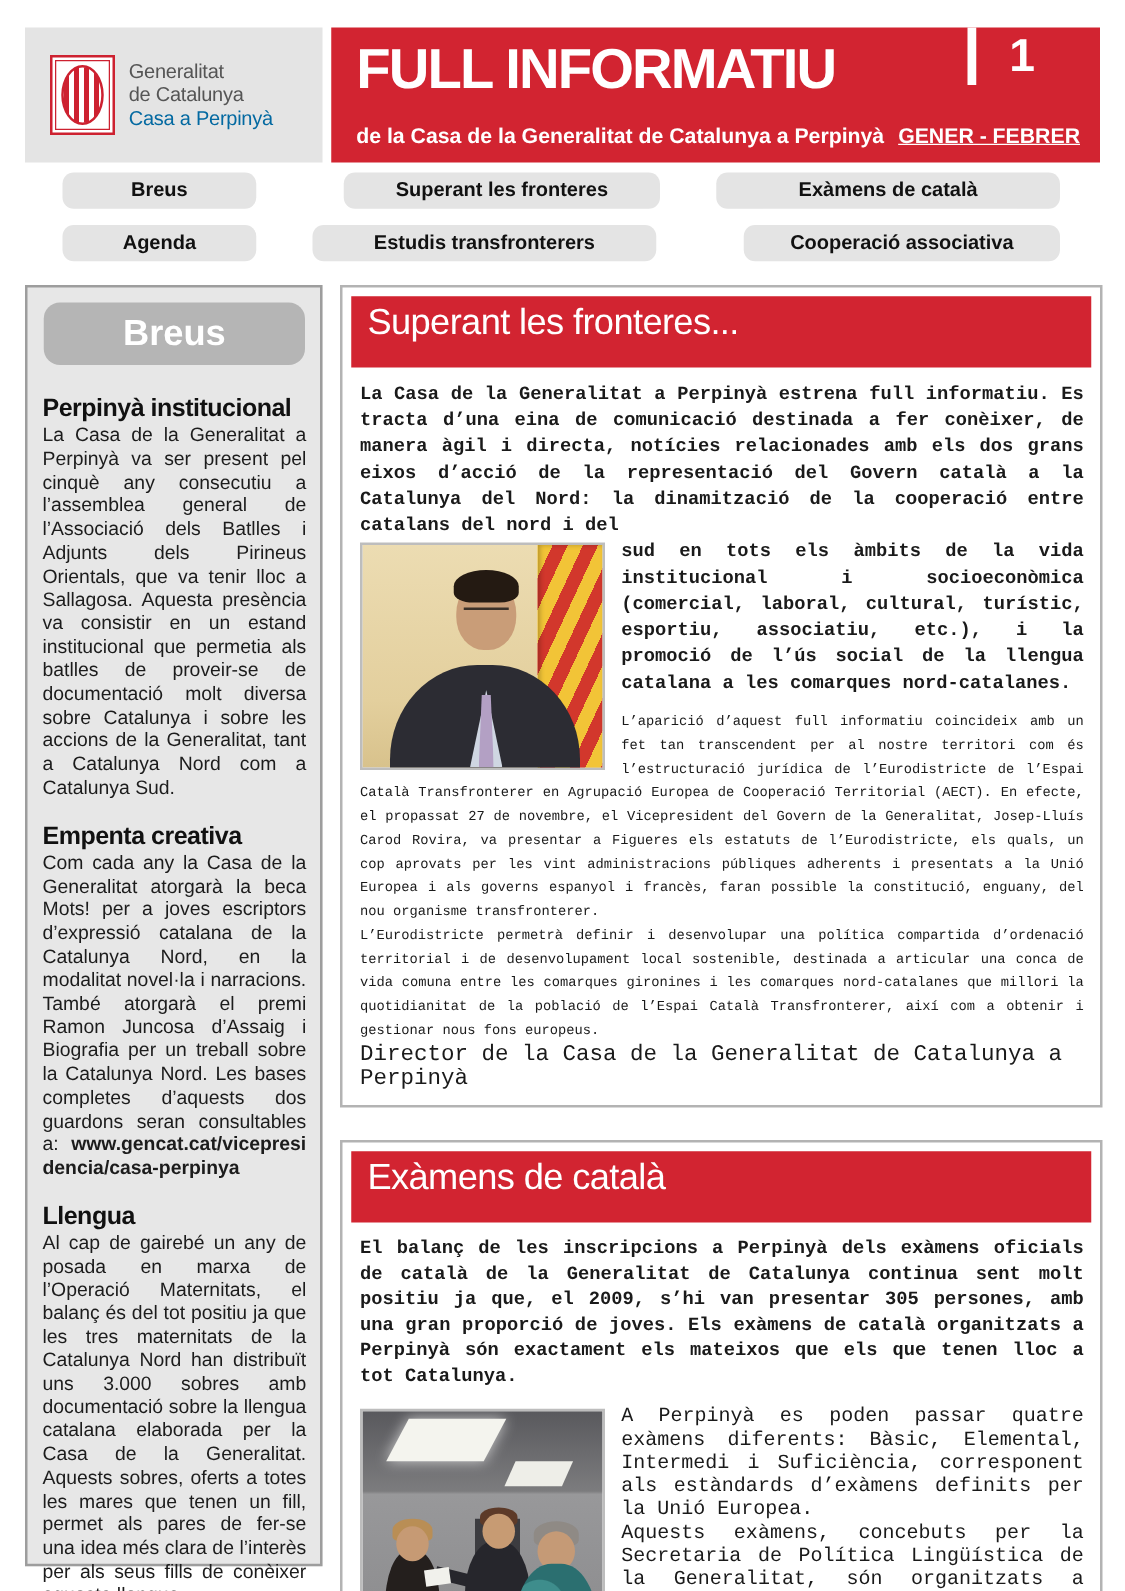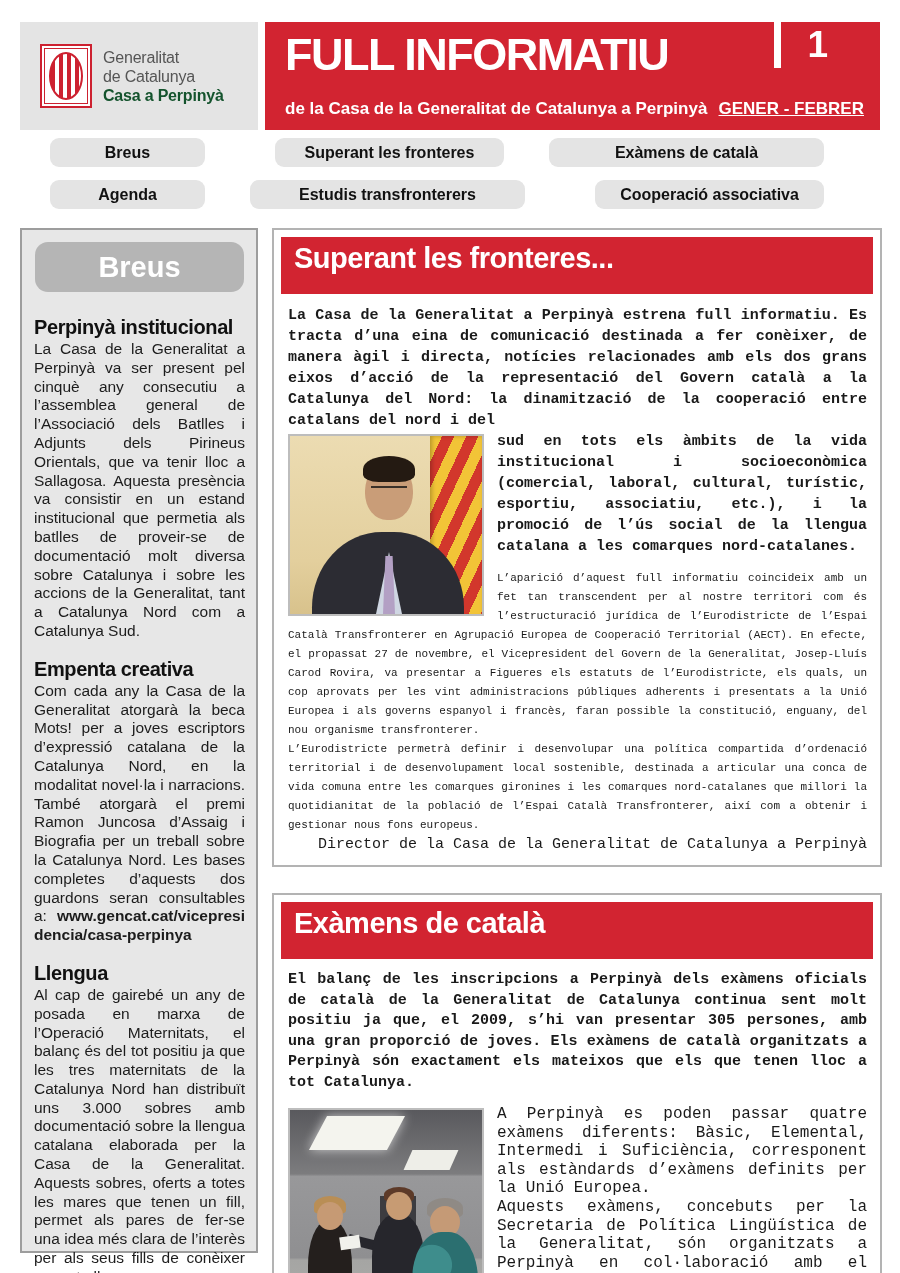--- a/index.html
+++ b/index.html
@@ -18,42 +18,42 @@
     display:flex; align-items:center; padding-left:20px; gap:11px; flex-shrink:0;
   }
   .seal { width:52px; height:64px; border:2px solid #cd2130; position:relative; background:#fff; flex-shrink:0; }
   .seal::before { content:""; position:absolute; inset:2px; border:1px solid #cd2130; }
   .seal-oval {
     position:absolute; left:50%; top:50%; transform:translate(-50%,-50%);
     width:34px; height:48px; border-radius:50%; border:2px solid #cd2130;
     background:repeating-linear-gradient(90deg,#cd2130 0 4px,#ffffff 4px 8px);
   }
   .logo-text { font-size:16px; line-height:19px; color:#555; letter-spacing:-0.2px; }
-  .logo-text .l3 { color:#14532d; font-weight:bold; }
+  .logo-text .l3 { color:#0369a1; font-weight:normal; }
   .red-banner {
     margin-left:7px; flex:1; background:#d22431; color:#fff; position:relative; height:108px;
   }
   .masthead-title {
     position:absolute; left:20px; top:7px; font-size:45px; font-weight:bold; letter-spacing:-1.5px;
   }
   .issue-divider { position:absolute; right:99px; top:0; width:7px; height:46px; background:#fff; }
   .issue-number { position:absolute; right:52px; top:2px; font-size:37px; font-weight:bold; }
   .masthead-subtitle { position:absolute; left:20px; bottom:11px; font-size:17px; font-weight:bold; }
   .masthead-period { position:absolute; right:16px; bottom:11px; font-size:17px; font-weight:bold;text-decoration:underline; }
 
   
   .nav { position:absolute; left:20px; top:138px; width:860px; }
   .nav-row { display:flex; margin-bottom:13px; }
   .nav-btn {
     background:#e4e4e4; border-radius:9px; height:29px;
     display:flex; align-items:center; justify-content:center;
     font-weight:bold; font-size:16px; color:#111; cursor:pointer;
   }
   .nb1 { width:155px; margin-left:30px; }
-  .nb2 { width:229px; margin-left:70px; }
+  .nb2 { width:253px; margin-left:70px; }
   .nb3 { width:275px; margin-left:45px; }
 
   
   .main { position:absolute; left:20px; top:228px; width:860px; }
 
   .sidebar {
     position:absolute; left:0; top:0; width:238px; height:1025px;
     background:#e7e7e7; border:2px solid #9d9d9d; padding:10px 11px 10px 12px;
   }
   .breus-pill {
@@ -63,30 +63,30 @@
   }
   .side-section { margin-bottom:17px; }
   .side-section h3 { font-size:20px; line-height:22px; letter-spacing:-0.4px; margin-bottom:2px; color:#111; }
   .side-text { font-size:15.5px; line-height:18.8px; text-align:justify; hyphens:auto; color:#1c1c1c; }
   .side-link { font-weight:bold; word-break:break-all; }
 
   .articles { position:absolute; left:252px; top:0; width:610px; }
   .article { border:2px solid #b3b3b3; background:#fff; padding:7px; margin-bottom:26px; }
   .article-banner {
     background:#d22431; color:#fff; height:57px; padding:5px 0 0 13px;
-    font-size:29px; font-weight:bold; letter-spacing:-0.5px;
+    font-size:29px; font-weight:normal; letter-spacing:-0.5px;
   }
   .article-body { padding:11px 6px 4px 7px;font-family:Liberation Mono, monospace; }
   .article-body::after { content:""; display:block; clear:both; }
   .lead { font-weight:bold; font-size:15px; line-height:21px; text-align:justify; hyphens:auto; }
   .btxt { font-size:11px; line-height:19px; text-align:justify; hyphens:auto; }
   .btxt2 { font-size:16px; line-height:18.6px; text-align:justify; hyphens:auto; }
   .para-gap { height:12px; }
   .byline-name { text-align:right; font-weight:bold; font-size:15px; margin-top:2px; }
-  .byline-role { text-align:right; font-size:15px; line-height:19px; }
+  .byline-role { font-size:18px; line-height:19px; }
 
   
   .photo { float:left; border:2px solid #bdbdbd; margin:3px 13px 4px 0; position:relative; overflow:hidden; }
   .photo1 { width:196px; height:182px; background:linear-gradient(180deg,#ecdcb2 0%,#e3cf9d 70%,#d8c28c 100%); }
   .flag {
     position:absolute; right:0; top:0; width:52px; height:182px;
     background:repeating-linear-gradient(115deg,#f2c437 0 11px,#d2372c 11px 22px);
     box-shadow:inset 2px 0 4px rgba(0,0,0,.25);
   }
   .man-suit {

